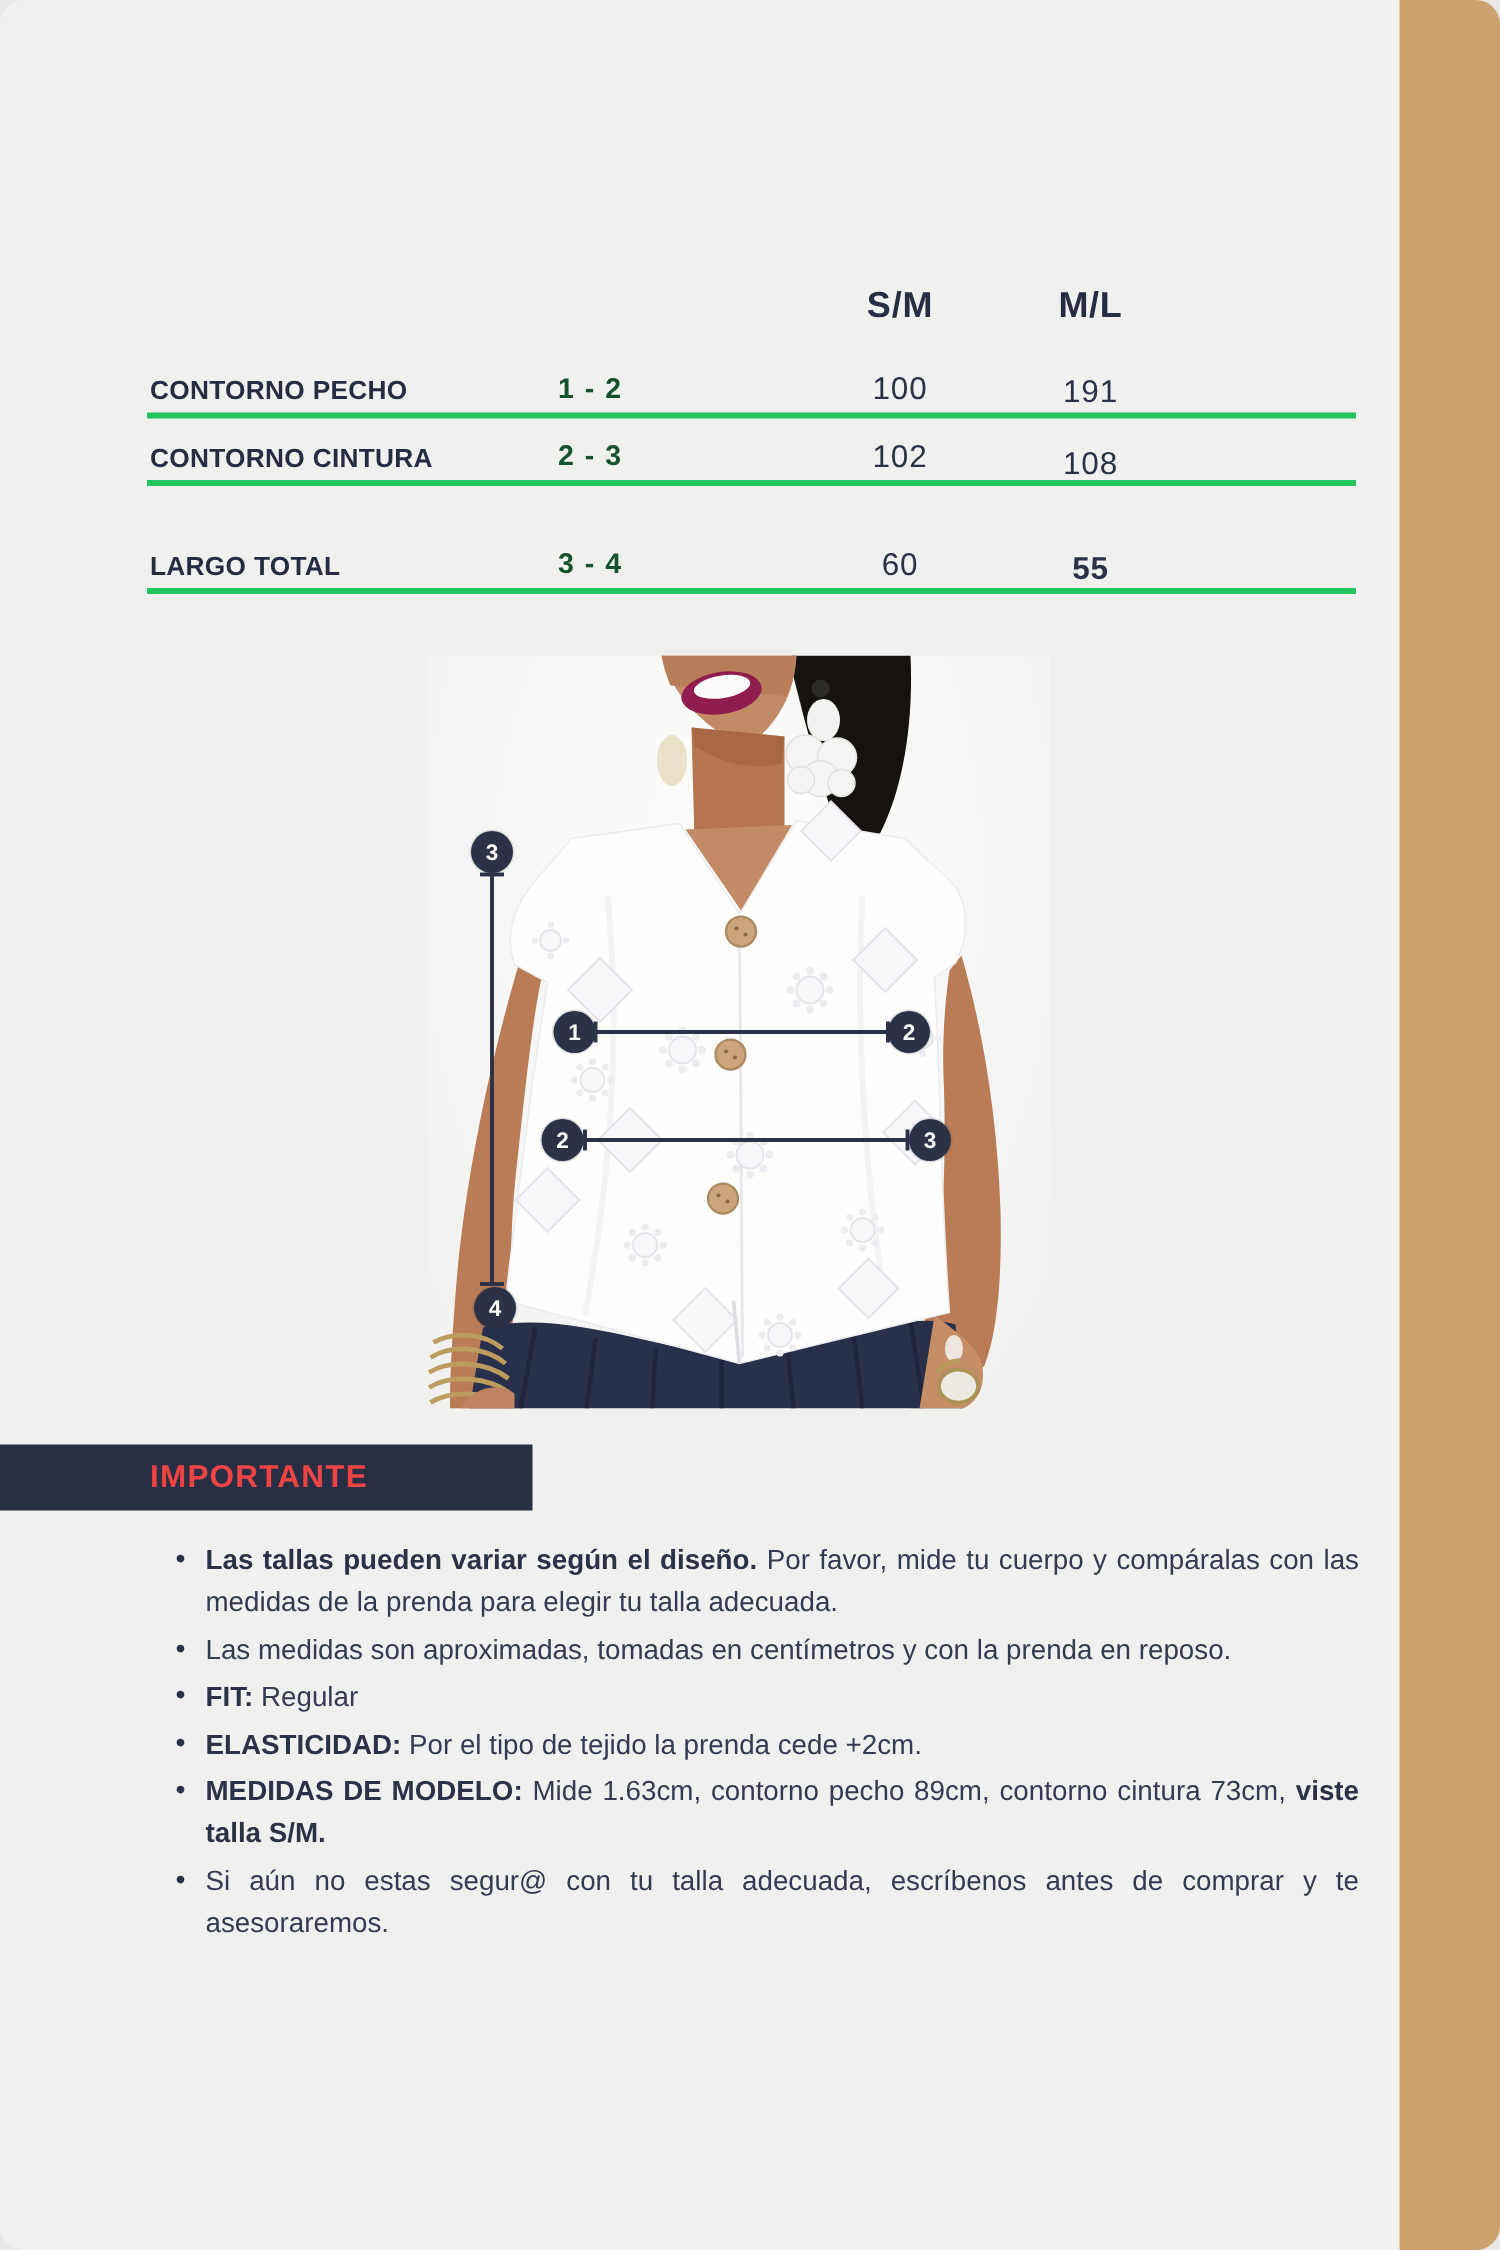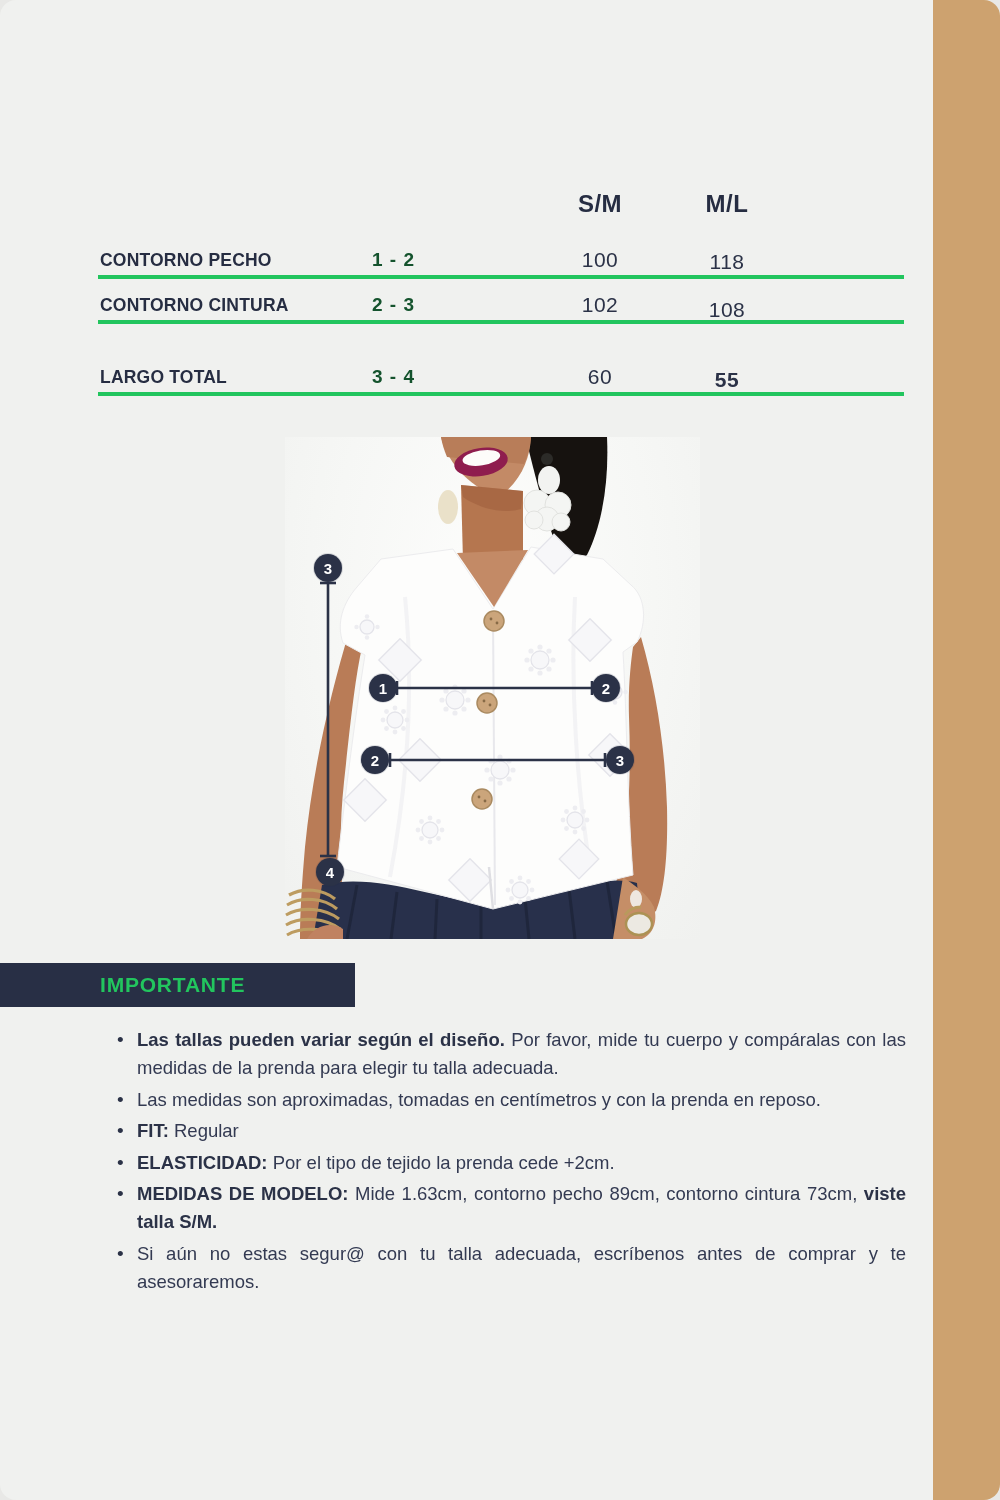--- a/index.html
+++ b/index.html
@@ -40,21 +40,21 @@
     position:absolute;width:28px;height:28px;border-radius:50%;
     background:#2b3247;color:#ffffff;display:flex;align-items:center;justify-content:center;
     font-size:15px;font-weight:700;line-height:1;box-shadow:0 0 0 1px rgba(43,50,71,.15);
   }
 
   
   #important-bar{
     position:absolute;left:0;top:963px;width:355px;height:44px;background:#282f45;
     display:flex;align-items:center;
   }
-  #important-bar span{margin-left:100px;color:#22c55e;font-size:21px;font-weight:700;letter-spacing:.8px;}
+  #important-bar span{margin-left:100px;color:#ef4444;font-size:21px;font-weight:700;letter-spacing:.8px;}
 
   
   #bullets{position:absolute;left:110px;top:1026px;width:796px;margin:0;padding:0;list-style:none;}
   #bullets li{
     position:relative;padding-left:27px;margin:0 0 3px 0;
     font-size:18.5px;line-height:28.4px;color:#333a52;
     text-align:justify;
   }
   #bullets li::before{
     content:"\2022";position:absolute;left:7px;top:0;
@@ -71,21 +71,21 @@
 
   <div class="tbl-header">
     <span class="tbl-col c1">S/M</span>
     <span class="tbl-col c2">M/L</span>
   </div>
 
   <div class="t-row" id="trow0">
     <span class="lbl">CONTORNO PECHO</span>
     <span class="rng">1 - 2</span>
     <span class="v v1">100</span>
-    <span class="v v2">118</span>
+    <span class="v v2">191</span>
   </div>
   <div class="t-row" id="trow1">
     <span class="lbl">CONTORNO CINTURA</span>
     <span class="rng">2 - 3</span>
     <span class="v v1">102</span>
     <span class="v v2">108</span>
   </div>
   <div class="t-row" id="trow2">
     <span class="lbl">LARGO TOTAL</span>
     <span class="rng">3 - 4</span>

